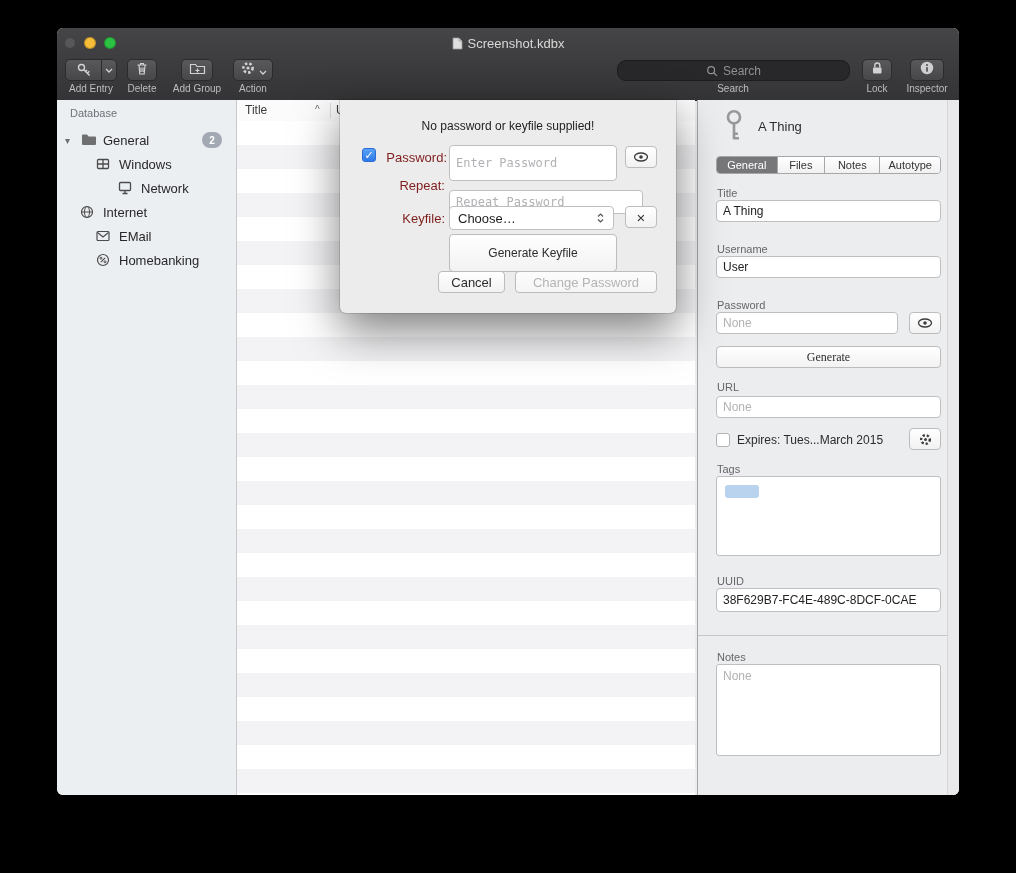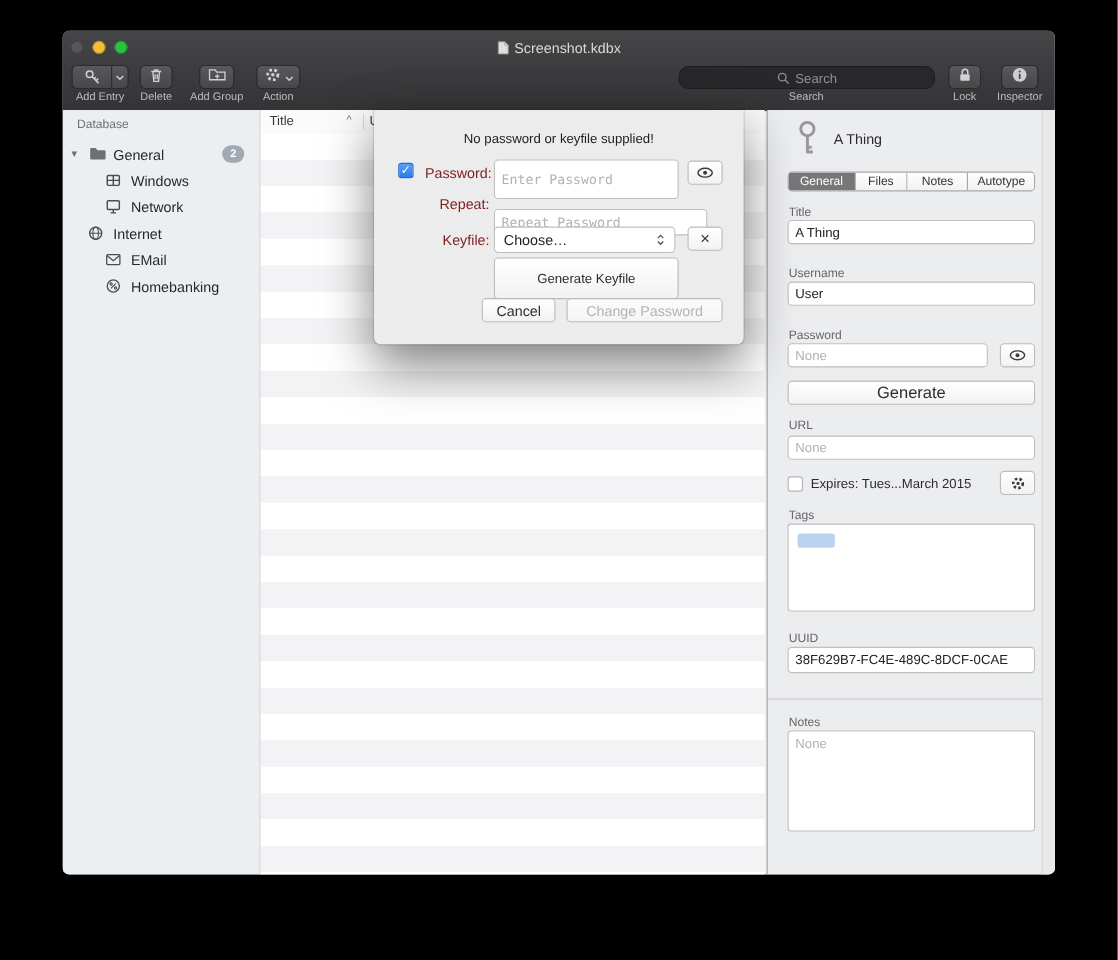--- a/index.html
+++ b/index.html
@@ -61,21 +61,21 @@
   .content { position:absolute; top:72px; left:0; right:0; bottom:0; }
   
   .sidebar {
     position:absolute; left:0; top:0; bottom:0; width:180px;
     background:#eceff1; border-right:1px solid #c9c9cb; box-sizing:border-box;
   }
   .sb-header { position:absolute; left:13px; top:7px; font-size:11px; color:#70707a; }
   .sb-row { position:absolute; left:0; right:1px; height:24px; display:flex; align-items:center; font-size:13px; color:#28282a; }
   #row-general { top:28px; padding-left:8px; }
   #row-windows { top:52px; padding-left:38px; }
-  #row-network { top:76px; padding-left:38px;text-align:center; }
+  #row-network { top:76px; padding-left:60px;text-align:center; }
   #row-internet { top:100px; padding-left:22px; }
   #row-email { top:124px; padding-left:38px; }
   #row-homebanking { top:148px; padding-left:38px; }
   .disclosure { width:14px; font-size:10px; color:#6e6e74; }
   .sb-icon { margin-right:8px; display:flex; }
   #row-general .sb-icon { margin:0 6px 0 2px; }
   .badge {
     margin-left:auto; margin-right:13px; min-width:10px; height:16px;
     padding:0 5px; border-radius:8px; background:#a3a9b3; color:#fff;
     font-size:10px; font-weight:bold; display:flex; align-items:center; justify-content:center;
@@ -410,21 +410,21 @@
 
       <span class="insp-label" id="lbl-password">Password</span>
       <input class="field" id="insp-pass-field" type="text" placeholder="None" style="">
       <div class="push" id="insp-pass-eye">
         <svg width="16" height="12" viewBox="0 0 16 12">
             <ellipse cx="8" cy="6" rx="6.5" ry="4" fill="none" stroke="#3c3c3e" stroke-width="1.3"></ellipse>
             <circle cx="8" cy="6" r="1.8" fill="#3c3c3e"></circle>
           </svg>
       </div>
 
-      <div class="push" id="insp-generate" style="font-size:15px;">Generate</div>
+      <div class="push" id="insp-generate" style="font-size:12px;font-family:Liberation Serif, serif;">Generate</div>
 
       <span class="insp-label" id="lbl-url">URL</span>
       <input class="field" id="insp-url-field" type="text" placeholder="None" style="">
 
       <span class="cb empty" id="insp-expires-check"></span>
       <span id="insp-expires-label">Expires: Tues...March 2015</span>
       <div class="push" id="insp-expires-gear">
         <svg width="15" height="15" viewBox="0 0 16 16">
             <circle cx="8" cy="8" r="4.6" fill="none" stroke="#3c3c3e" stroke-width="2.6" stroke-dasharray="2.4 2.1"></circle>
             <circle cx="8" cy="8" r="1.6" fill="#3c3c3e"></circle>

